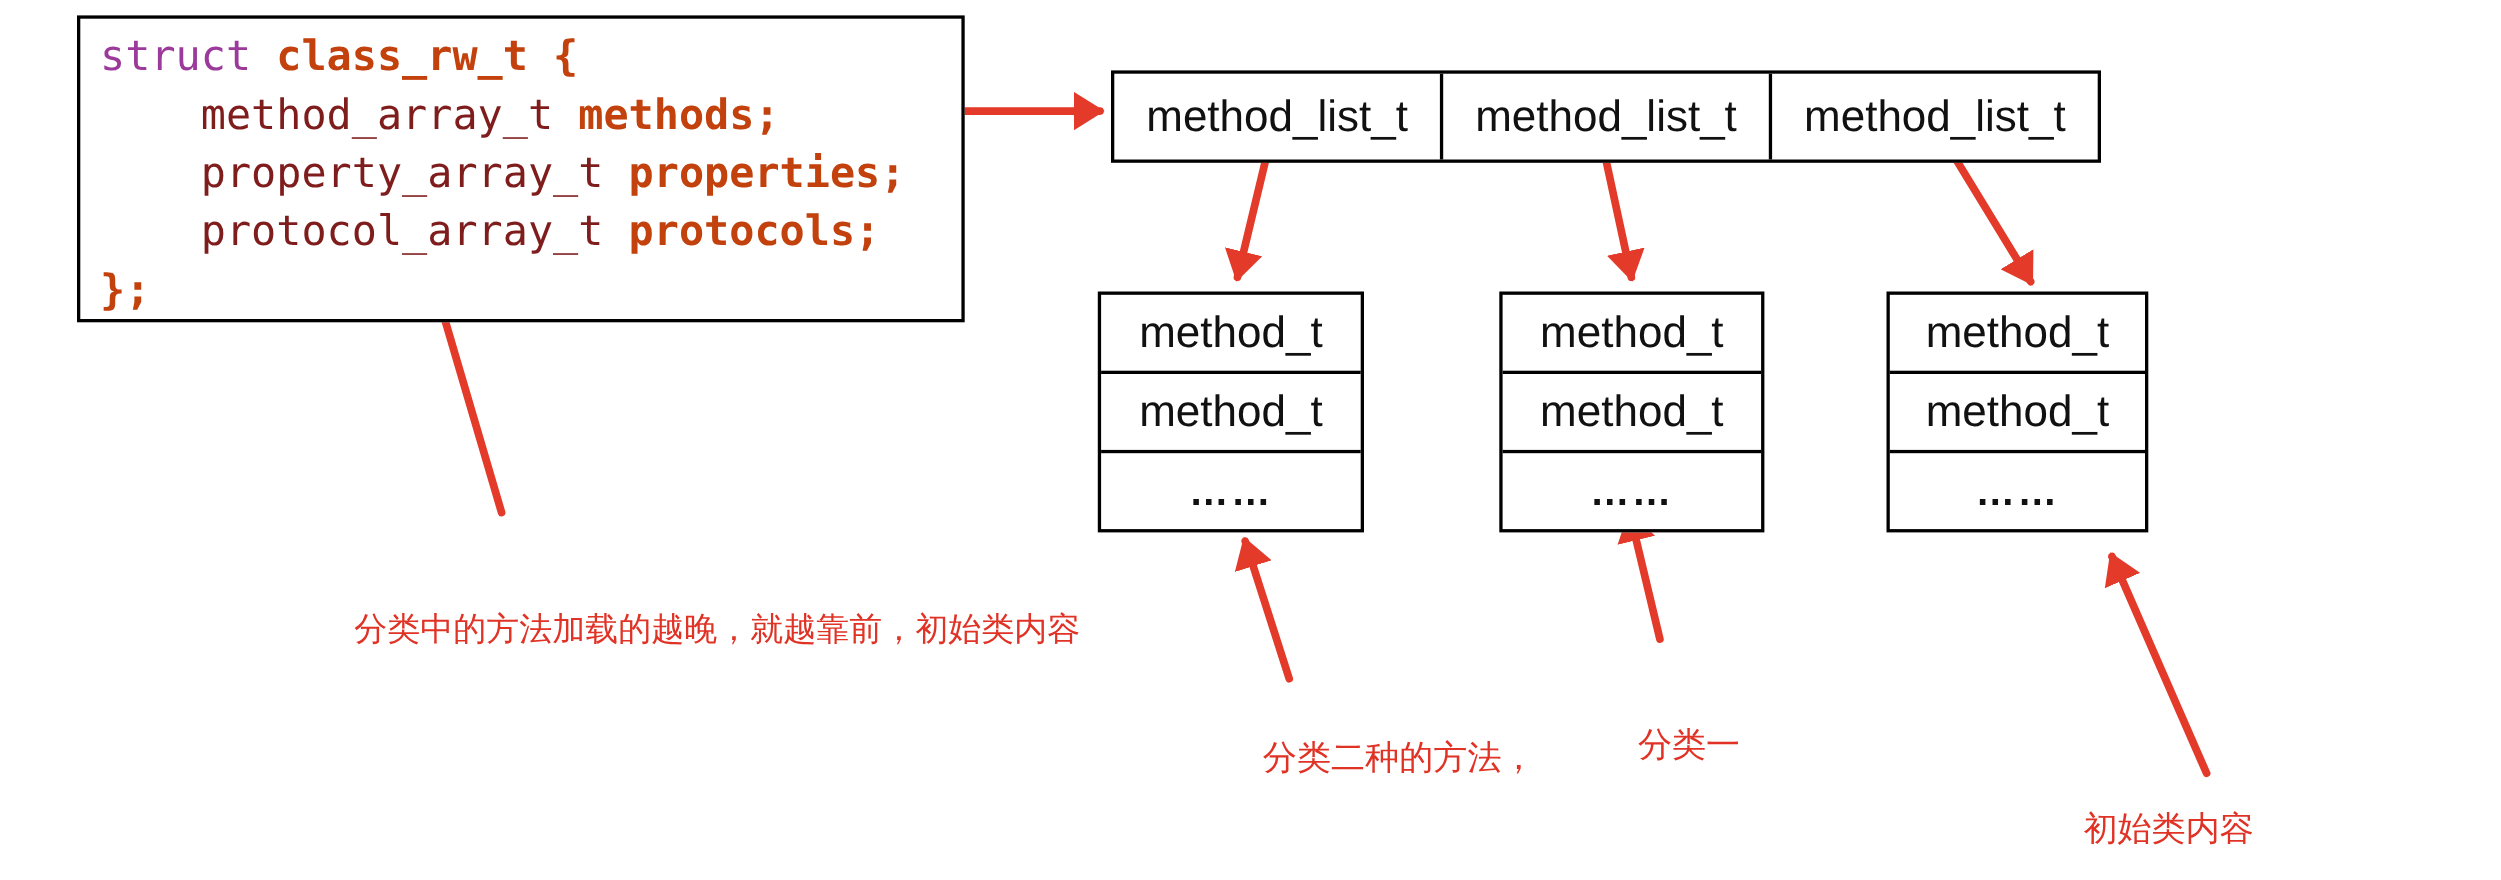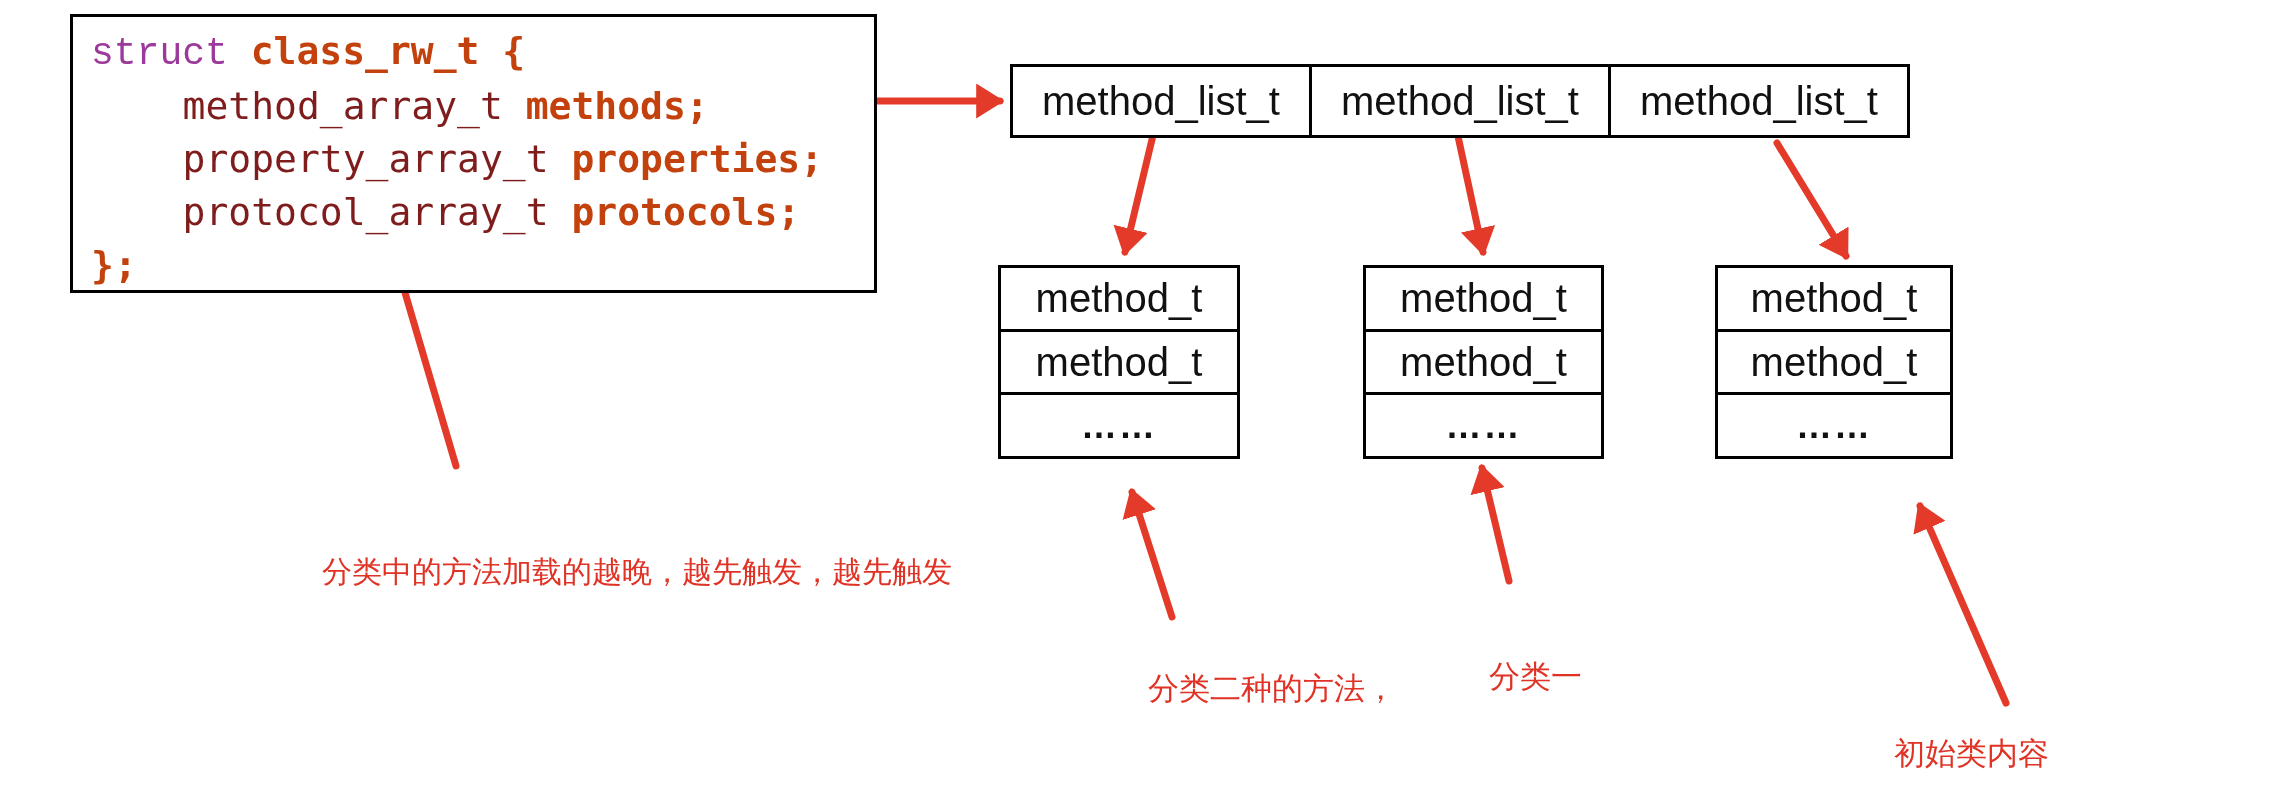--- a/index.html
+++ b/index.html
@@ -29,50 +29,50 @@
   }
   .code-pre {
     margin: 0;
     padding: 8px 0 0 18px;
     font-family: "DejaVu Sans Mono", "Liberation Mono", monospace;
     font-size: 38px;
     line-height: 53px;
     white-space: pre;
     color: #1b1b1b;
   }
-  .tok-kw { color: #9c3a9b; font-family: Liberation Mono, monospace; }
+  .tok-kw { color: #9c3a9b; }
   .tok-ty { color: #7f1d1d; }
   .tok-pl { color: #c2410c; font-weight: bold; }
 
   
   .mlist-row {
     position: absolute;
     left: 1010px; top: 64px;
-    width: 900px; height: 74px;
+    width: 900px; height: 84px;
     border: 3px solid #000;
     box-sizing: border-box;
     display: flex;
     background: #fff;
   }
   .mlist-cell {
     flex: 1 1 0;
     display: flex;
     align-items: center;
     justify-content: center;
     font-size: 40px;
     color: #111;
     border-left: 3px solid #000;
   }
   .mlist-cell:first-child { border-left: none; }
 
   
   .mtable {
     position: absolute;
     top: 265px;
-    height: 194px;
+    height: 219px;
     border: 3px solid #000;
     box-sizing: border-box;
     display: flex;
     flex-direction: column;
     background: #fff;
   }
   .mtable-1 { left: 998px;  width: 242px; }
   .mtable-2 { left: 1363px; width: 241px; }
   .mtable-3 { left: 1715px; width: 238px; }
   .mtable-row {
@@ -142,18 +142,18 @@
     <div class="mtable-row">method_t</div>
     <div class="mtable-row dots">……</div>
   </div>
 
   <div class="mtable mtable-3">
     <div class="mtable-row">method_t</div>
     <div class="mtable-row">method_t</div>
     <div class="mtable-row dots">……</div>
   </div>
 
-  <div class="note note-1">分类中的方法加载的越晚，越先触发，越先触发</div>
+  <div class="note note-1">分类中的方法加载的越晚，就越靠前，初始类内容</div>
   <div class="note note-2">分类二种的方法，</div>
   <div class="note note-3">分类一</div>
   <div class="note note-4">初始类内容</div>
 
 </div>
 
 </body></html>

